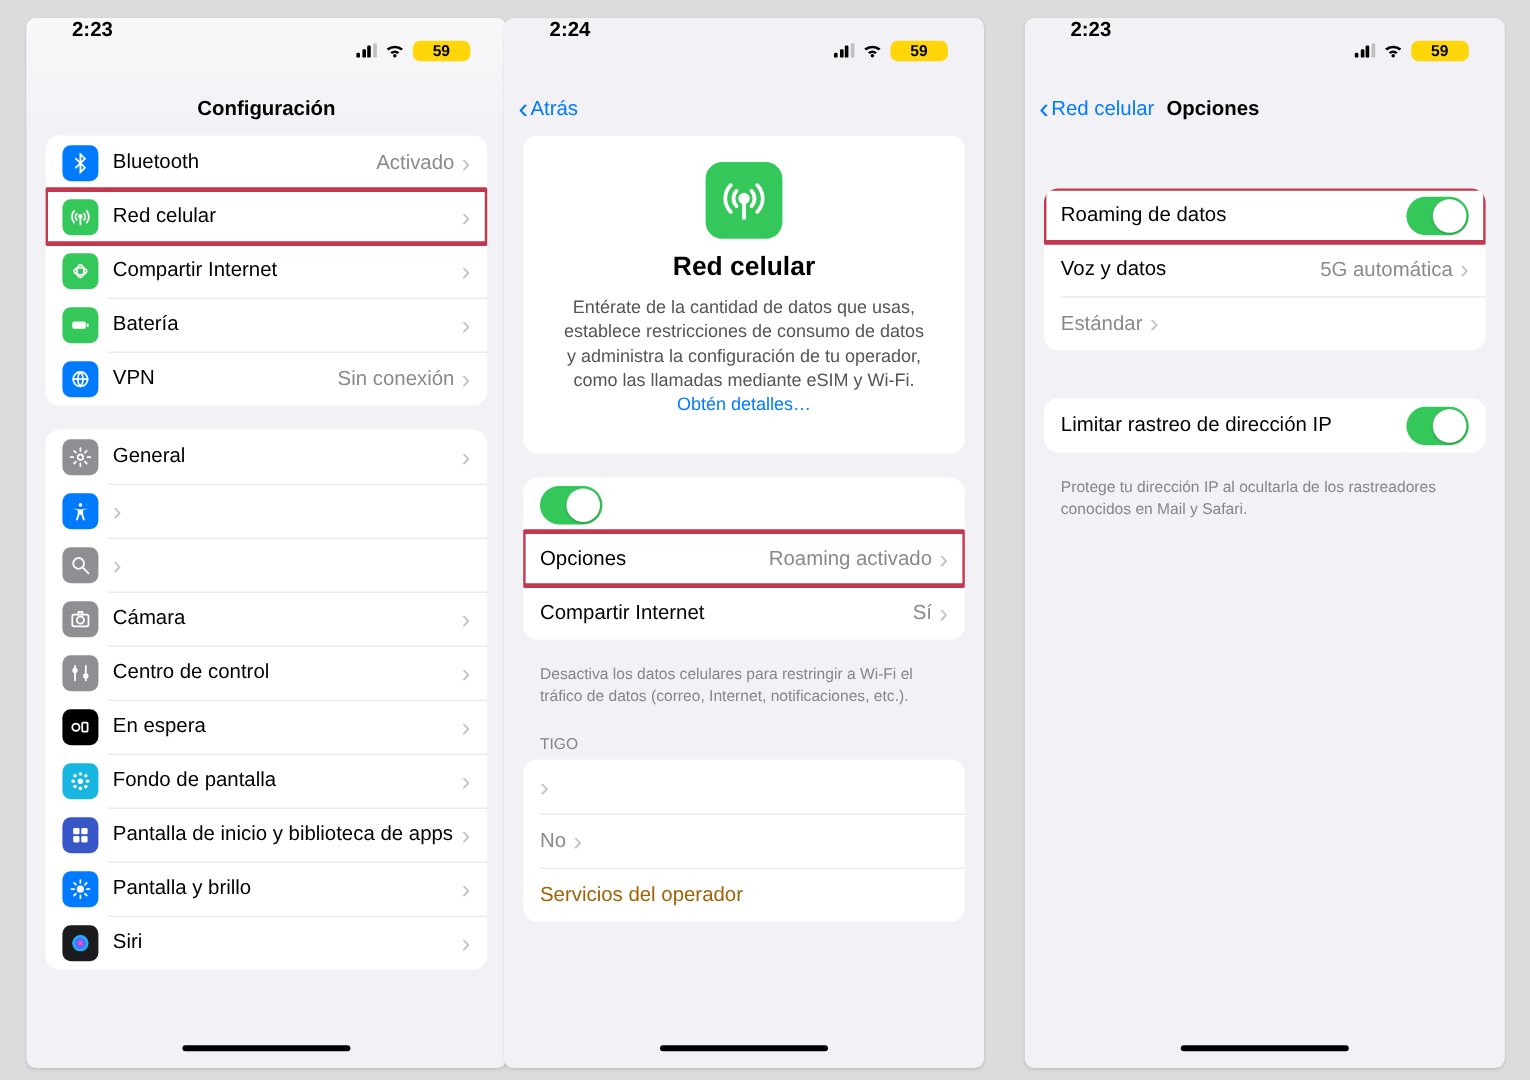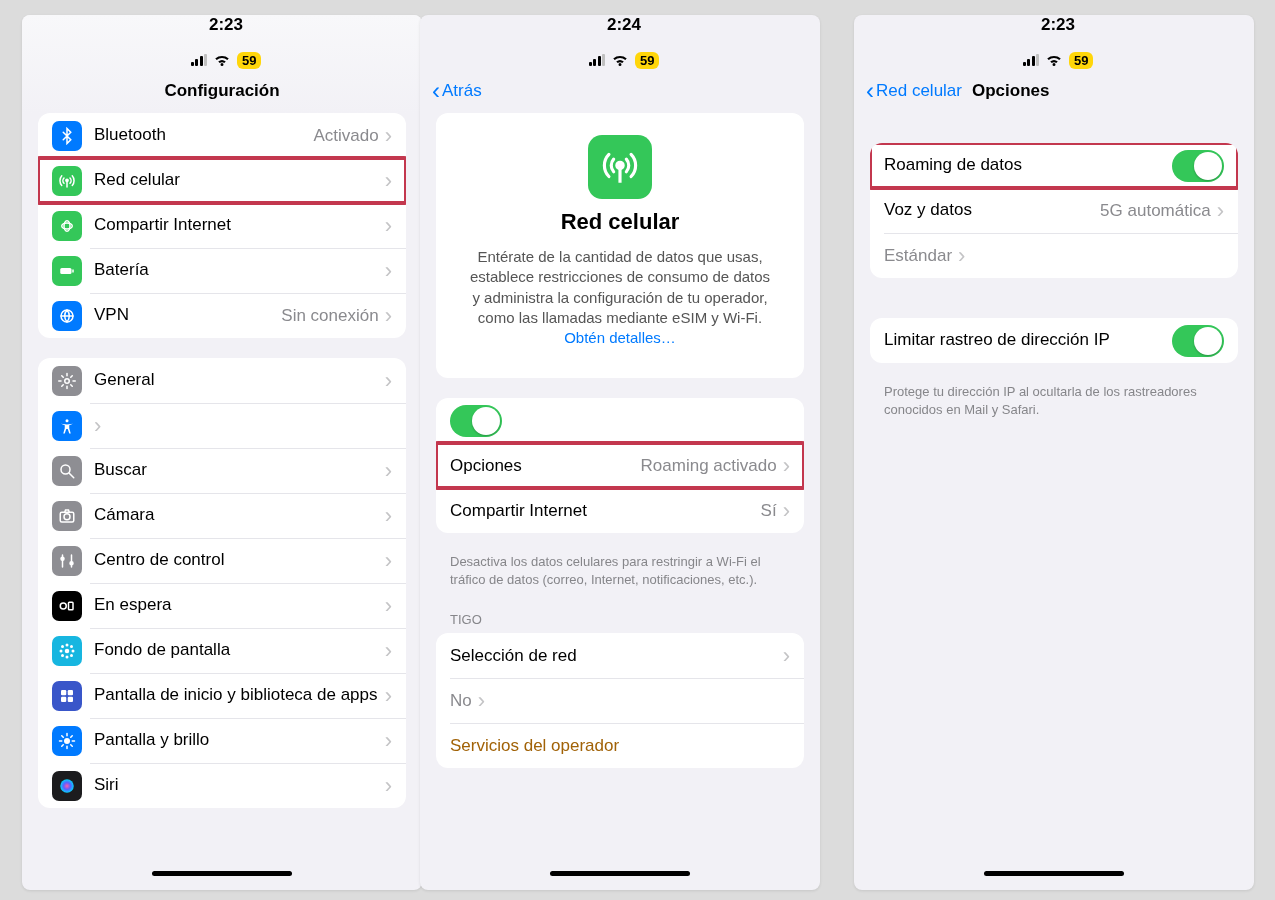--- a/index.html
+++ b/index.html
@@ -1,21 +1,21 @@
 <!DOCTYPE html>
 <html><head>
 <meta charset="utf-8">
 <style>
   html,body{margin:0;padding:0;background:#dcdcdc;font-family:-apple-system,Helvetica,Arial,sans-serif;}
   .stage{width:1275px;height:900px;position:relative;background:#dcdcdc;}
   .phone{position:absolute;top:15px;width:400px;height:875px;background:#f2f1f6;border-radius:8px;overflow:hidden;box-shadow:0 1px 3px rgba(0,0,0,.1);}
   .p1{left:22px;} .p2{left:420px;} .p3{left:854px;}
-  .status-bar{height:54px;display:flex;align-items:center;justify-content:space-between;padding:0 30px 0 38px;font-weight:600;font-size:17px;flex-direction:column;}
+  .status-bar{height:54px;display:flex;justify-content:space-between;padding:0 30px 0 38px;font-weight:600;font-size:17px;}
   .status-right{display:flex;align-items:center;gap:6px;}
-  .battery-pill{background:#ffd60a;color:#000;font-size:13px;font-weight:700;padding:1px 5px;border-radius:6px;}
+  .battery-pill{background:#ffd60a;color:#000;font-size:13px;font-weight:700;padding:1px 17px;border-radius:6px;}
   .nav{height:44px;display:flex;align-items:center;padding:0 12px;}
   .nav .back{color:#007aff;font-size:17px;display:flex;align-items:center;gap:2px;}
   .nav .chev{font-size:24px;font-weight:500;line-height:1;}
   .nav .title-c{flex:1;text-align:center;font-weight:600;font-size:17px;}
   .p1 .nav{justify-content:center;} .p1 .nav .title-c{flex:none;}
   .p3 .nav .title-c{text-align:left;margin-left:10px;flex:1;}
   .scroll{position:absolute;top:98px;bottom:0;left:0;right:0;overflow:hidden;}
   .p1 .scroll{top:110px;}
   .group{background:#fff;border-radius:12px;margin:0 16px 20px 16px;overflow:hidden;}
   .row{min-height:45px;display:flex;align-items:center;padding:0 14px;position:relative;}
@@ -150,21 +150,20 @@
             </div>
             <div class="chevron">›</div>
           </div>
           <div class="row">
             <div class="icon" style="background: rgb(142, 142, 147);">
               <svg viewBox="0 0 24 24" stroke="#fff" stroke-width="2" fill="none" stroke-linecap="round">
                 <circle cx="10" cy="10" r="6"></circle>
                 <line x1="15" y1="15" x2="21" y2="21"></line>
               </svg>
             </div>
-            <div class="label">Buscar</div>
             <div class="chevron">›</div>
           </div>
           <div class="row">
             <div class="icon" style="background: rgb(142, 142, 147);">
               <svg viewBox="0 0 24 24" stroke="#fff" stroke-width="2" fill="none" stroke-linecap="round">
                 <rect x="3" y="7" width="18" height="13" rx="2"></rect>
                 <circle cx="12" cy="13" r="4"></circle>
                 <path d="M9 7l1-3h4l1 3"></path>
               </svg>
             </div>
@@ -300,21 +299,20 @@
           <div class="row">
             <div class="label">Compartir Internet</div>
             <div class="value">Sí</div>
             <div class="chevron">›</div>
           </div>
         </div>
     <div class="footer-text">Desactiva los datos celulares para restringir a Wi-Fi el tráfico de datos (correo, Internet, notificaciones, etc.).</div>
     <div class="section-header">TIGO</div>
     <div class="group no-icons" id="s2g2">
           <div class="row">
-            <div class="label">Selección de red</div>
             <div class="chevron">›</div>
           </div>
           <div class="row">
             <div class="value">No</div>
             <div class="chevron">›</div>
           </div>
           <div class="row link-row">
             <div class="label">Servicios del operador</div>
           </div>
         </div>
@@ -339,21 +337,21 @@
     </div>
   </div>
   <div class="nav">
     <div class="back">
           <span class="chev">‹</span>
           <span>Red celular</span>
         </div>
     <div class="title-c">Opciones</div>
     <div style="width:90px"></div>
   </div>
-  <div class="scroll" style="top:108px">
+  <div class="scroll" style="top:122px">
     <div style="height:20px"></div>
     <div class="group no-icons" id="s3g1">
           <div class="row" style="position: relative;">
             <div class="label">Roaming de datos</div>
             <div class="toggle"></div>
             <div class="hl" style="inset: -2px;"></div>
           </div>
           <div class="row">
             <div class="label">Voz y datos</div>
             <div class="value">5G automática</div>

